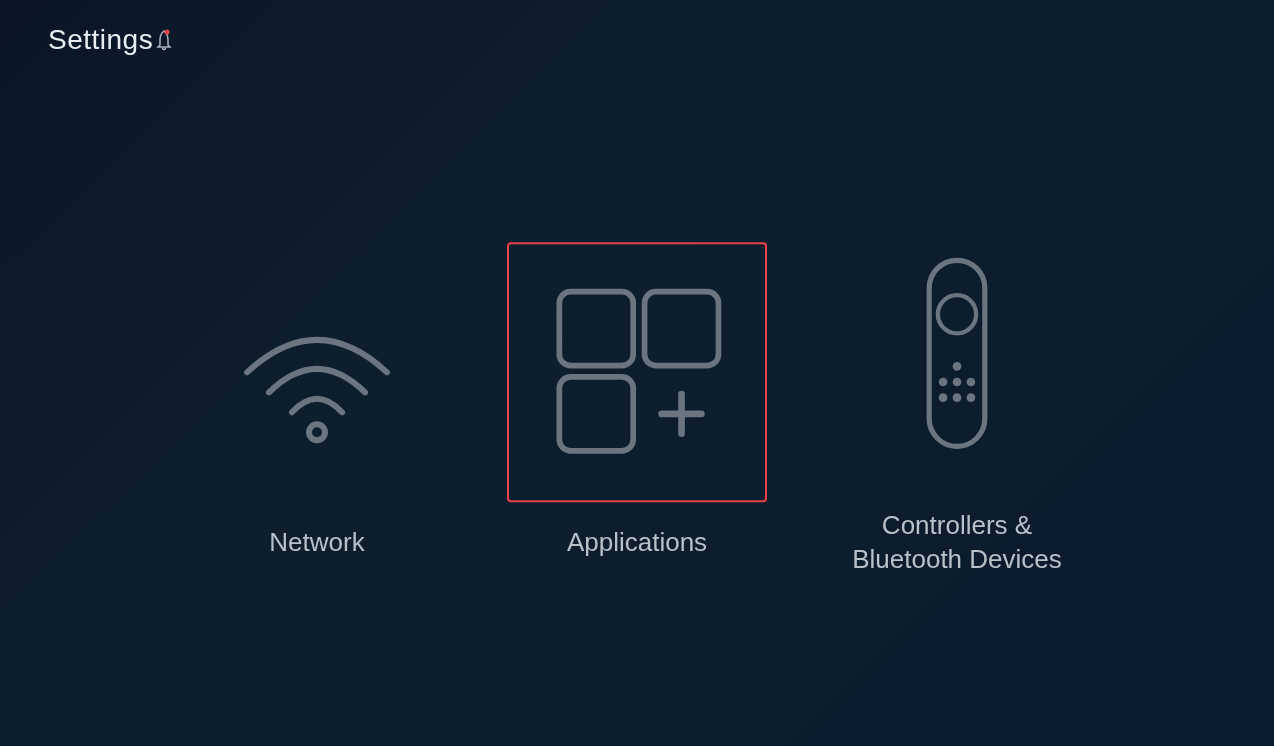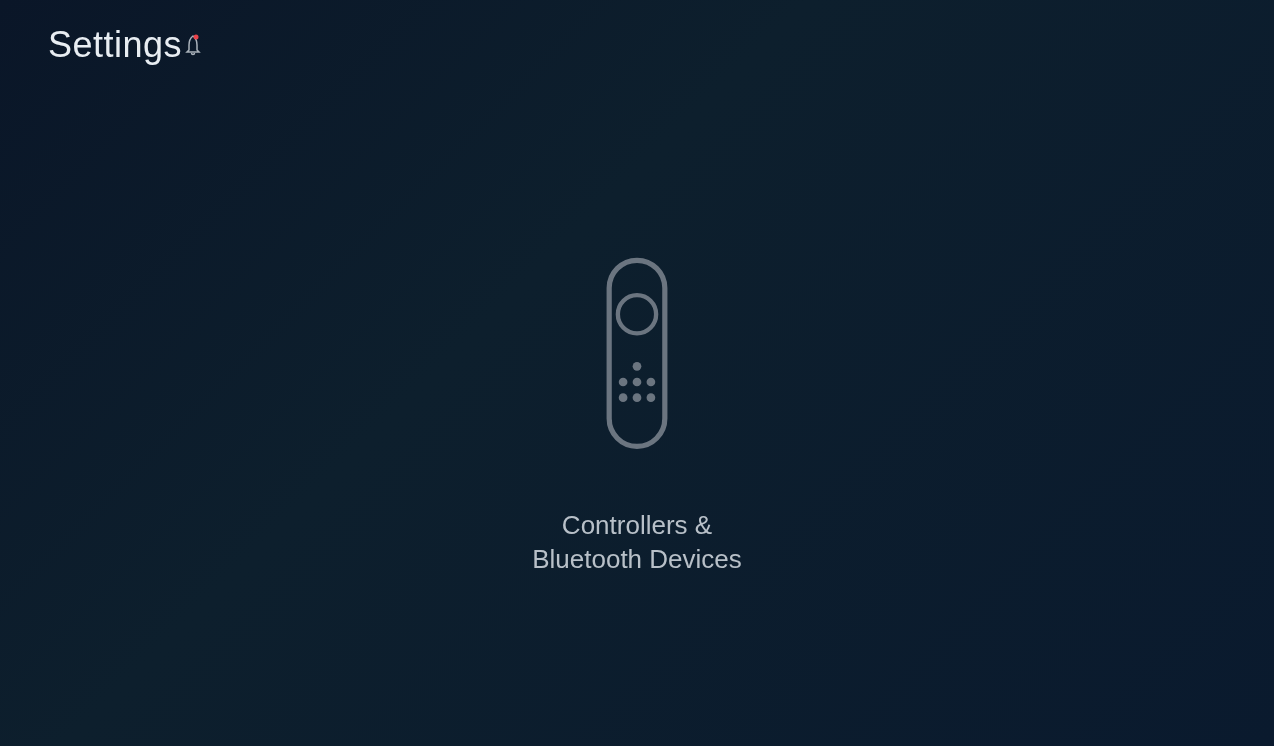--- a/index.html
+++ b/index.html
@@ -11,26 +11,26 @@
       font-family: 'Amazon Ember', Arial, sans-serif;
       color: #c8cdd3;
       overflow: hidden;
       position: relative;
     }
 
     .page-title {
       position: absolute;
       top: 24px;
       left: 48px;
-      font-size: 36px;
+      font-size: 28px;
       font-weight: 300;
       color: #e8edf2;
       letter-spacing: 0.5px;
       display: flex;
-      align-items: center;
+      align-items: flex-end;
     }
 
     .bell-icon {
       font-size: 20px;
       margin-top: 4px;
       color: #aab2bb;
     }
 
     .settings-grid {
       display: flex;
@@ -115,22 +115,55 @@
     <svg width="22" height="22" viewBox="0 0 22 22" fill="none" xmlns="http://www.w3.org/2000/svg">
       <path d="M11 2C11 2 7 5 7 11v5l-2 2h12l-2-2v-5c0-6-4-9-4-9z" stroke="#aab2bb" stroke-width="1.5" fill="none"></path>
       <path d="M9.5 19c0 .8.7 1.5 1.5 1.5s1.5-.7 1.5-1.5" stroke="#aab2bb" stroke-width="1.5" fill="none"></path>
       <circle cx="14" cy="3" r="2.5" fill="#e8424a"></circle>
     </svg>
   </span>
 </div>
 
 <div class="settings-grid">
 
+  <div class="settings-item">
+    <div class="icon-container">
+      <div class="wifi-icon">
+        <svg viewBox="0 0 180 150" fill="none" xmlns="http://www.w3.org/2000/svg">
+
+          <path d="M20 75 Q90 10 160 75" stroke="#6b7580" stroke-width="6" fill="none" stroke-linecap="round"></path>
+          <path d="M42 95 Q90 48 138 95" stroke="#6b7580" stroke-width="6" fill="none" stroke-linecap="round"></path>
+          <path d="M65 115 Q90 88 115 115" stroke="#6b7580" stroke-width="6" fill="none" stroke-linecap="round"></path>
+
+          <circle cx="90" cy="135" r="8" stroke="#6b7580" stroke-width="6" fill="none"></circle>
+        </svg>
+      </div>
+    </div>
+    <span class="item-label">Network</span>
+  </div>
 
 
+  <div class="settings-item">
+    <div class="icon-container selected">
+      <div class="apps-icon">
+        <svg viewBox="0 0 200 190" fill="none" xmlns="http://www.w3.org/2000/svg">
+
+          <rect x="18" y="12" width="78" height="78" rx="12" ry="12" stroke="#6b7580" stroke-width="6" fill="none"></rect>
+
+          <rect x="108" y="12" width="78" height="78" rx="12" ry="12" stroke="#6b7580" stroke-width="6" fill="none"></rect>
+
+          <rect x="18" y="102" width="78" height="78" rx="12" ry="12" stroke="#6b7580" stroke-width="6" fill="none"></rect>
+
+          <line x1="147" y1="120" x2="147" y2="162" stroke="#6b7580" stroke-width="7" stroke-linecap="round"></line>
+          <line x1="126" y1="141" x2="168" y2="141" stroke="#6b7580" stroke-width="7" stroke-linecap="round"></line>
+        </svg>
+      </div>
+    </div>
+    <span class="item-label">Applications</span>
+  </div>
 
   <div class="settings-item">
     <div class="icon-container">
       <div class="remote-icon">
         <svg viewBox="0 0 100 230" fill="none" xmlns="http://www.w3.org/2000/svg">
 
           <rect x="18" y="8" width="64" height="214" rx="32" ry="32" stroke="#6b7580" stroke-width="6" fill="none"></rect>
 
           <circle cx="50" cy="70" r="22" stroke="#6b7580" stroke-width="5" fill="none"></circle>
 

